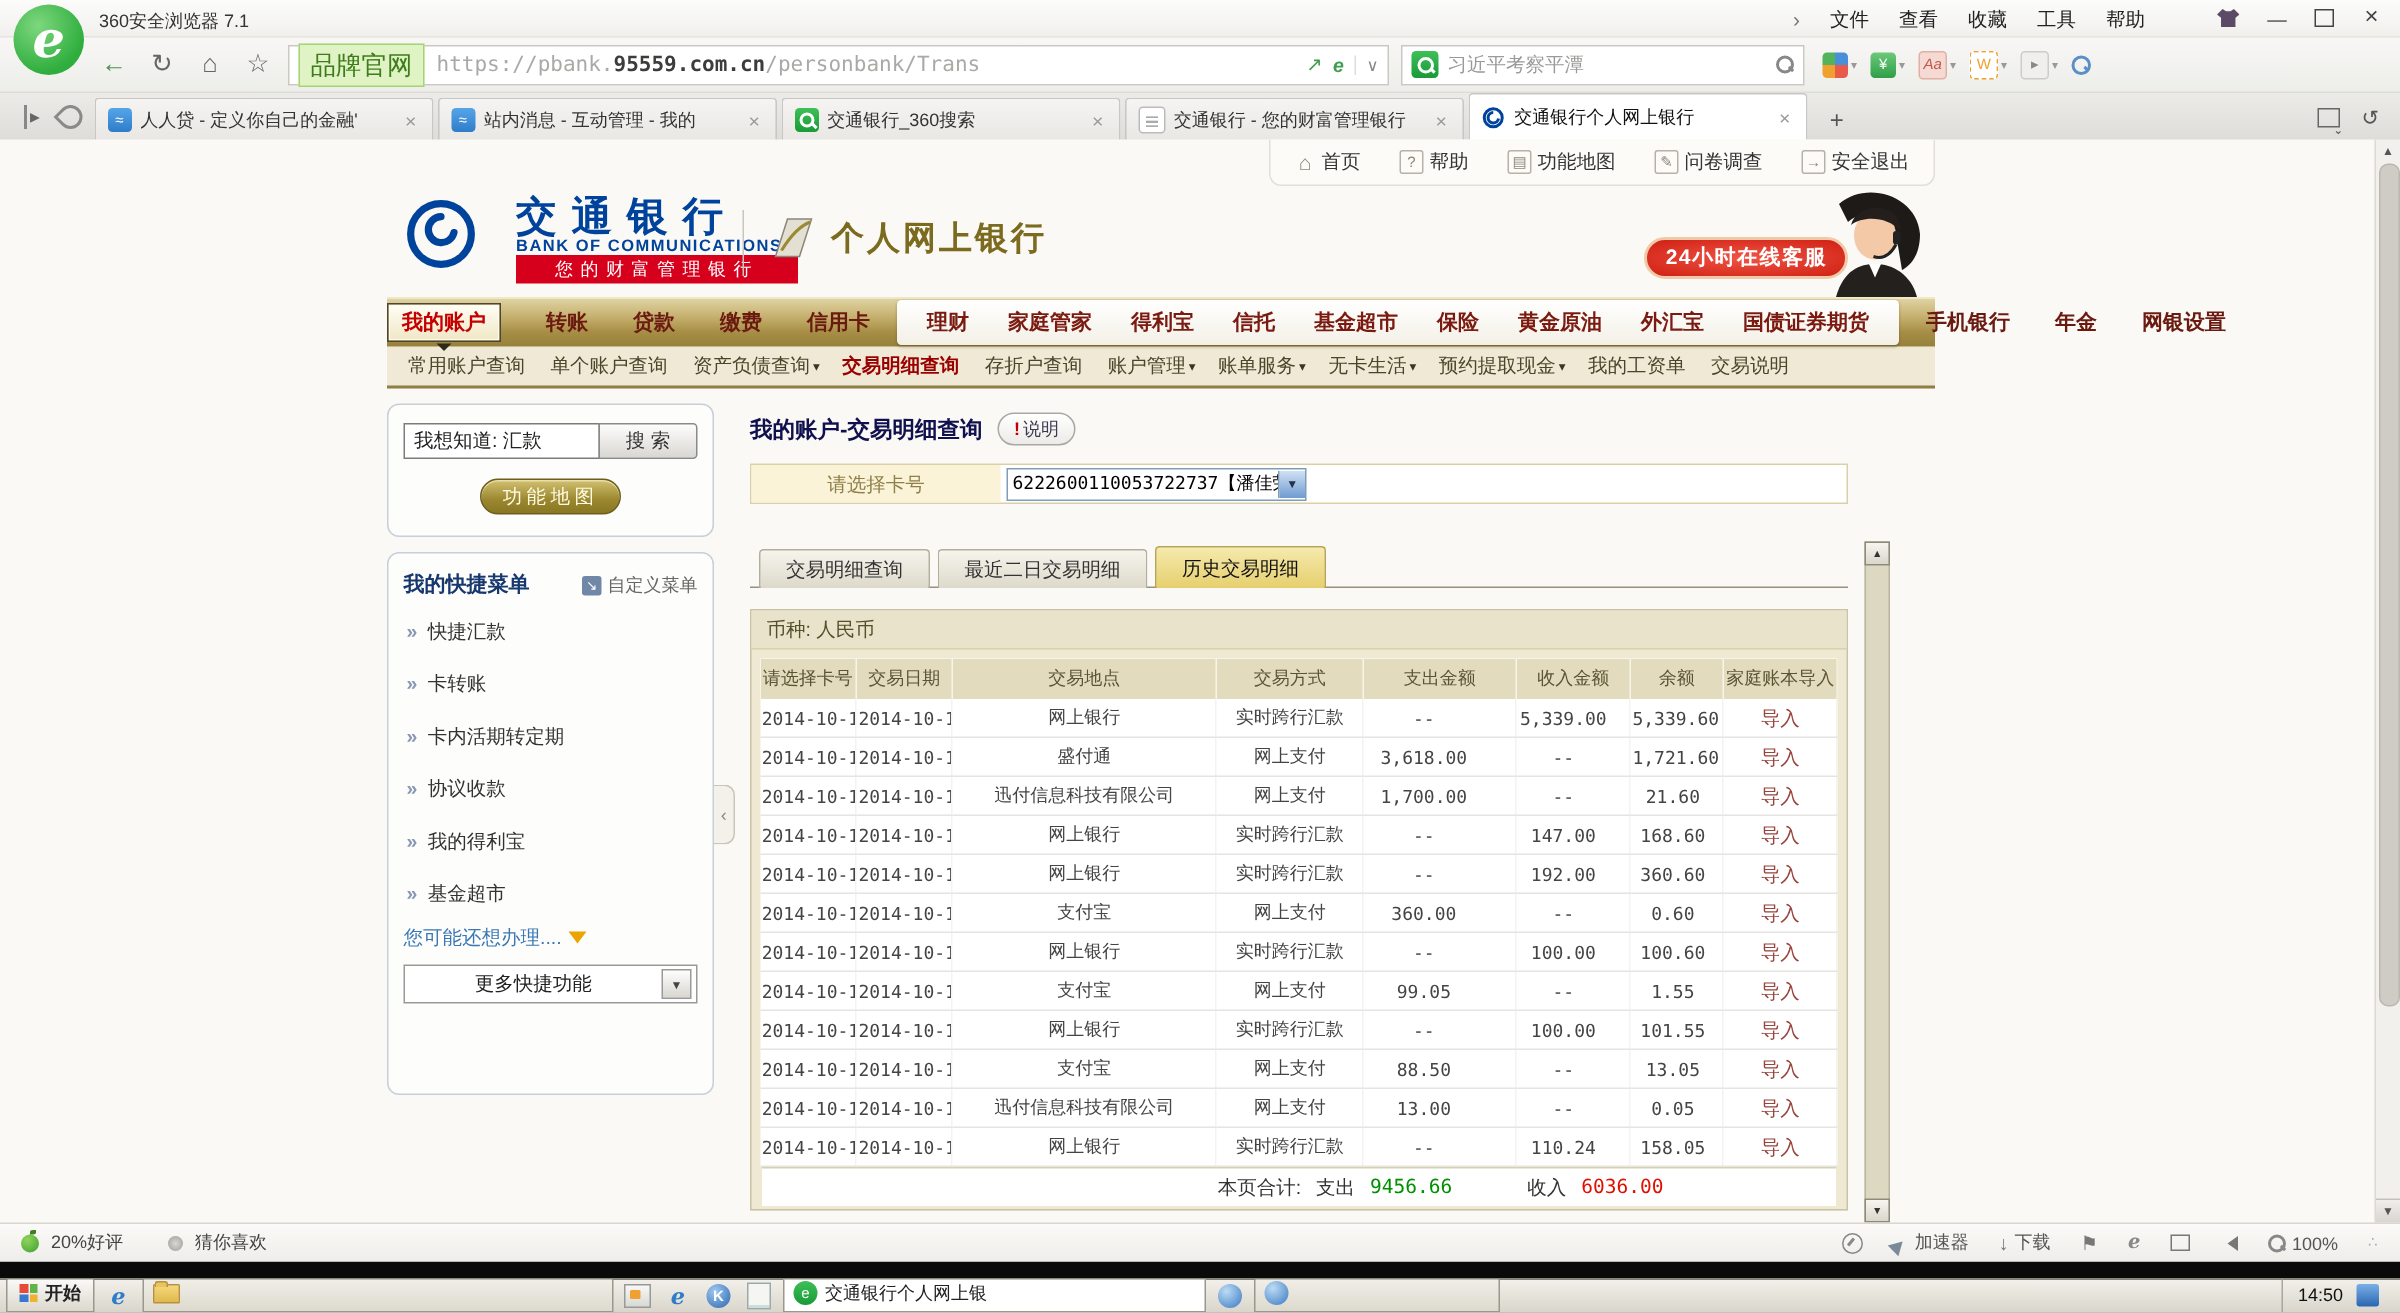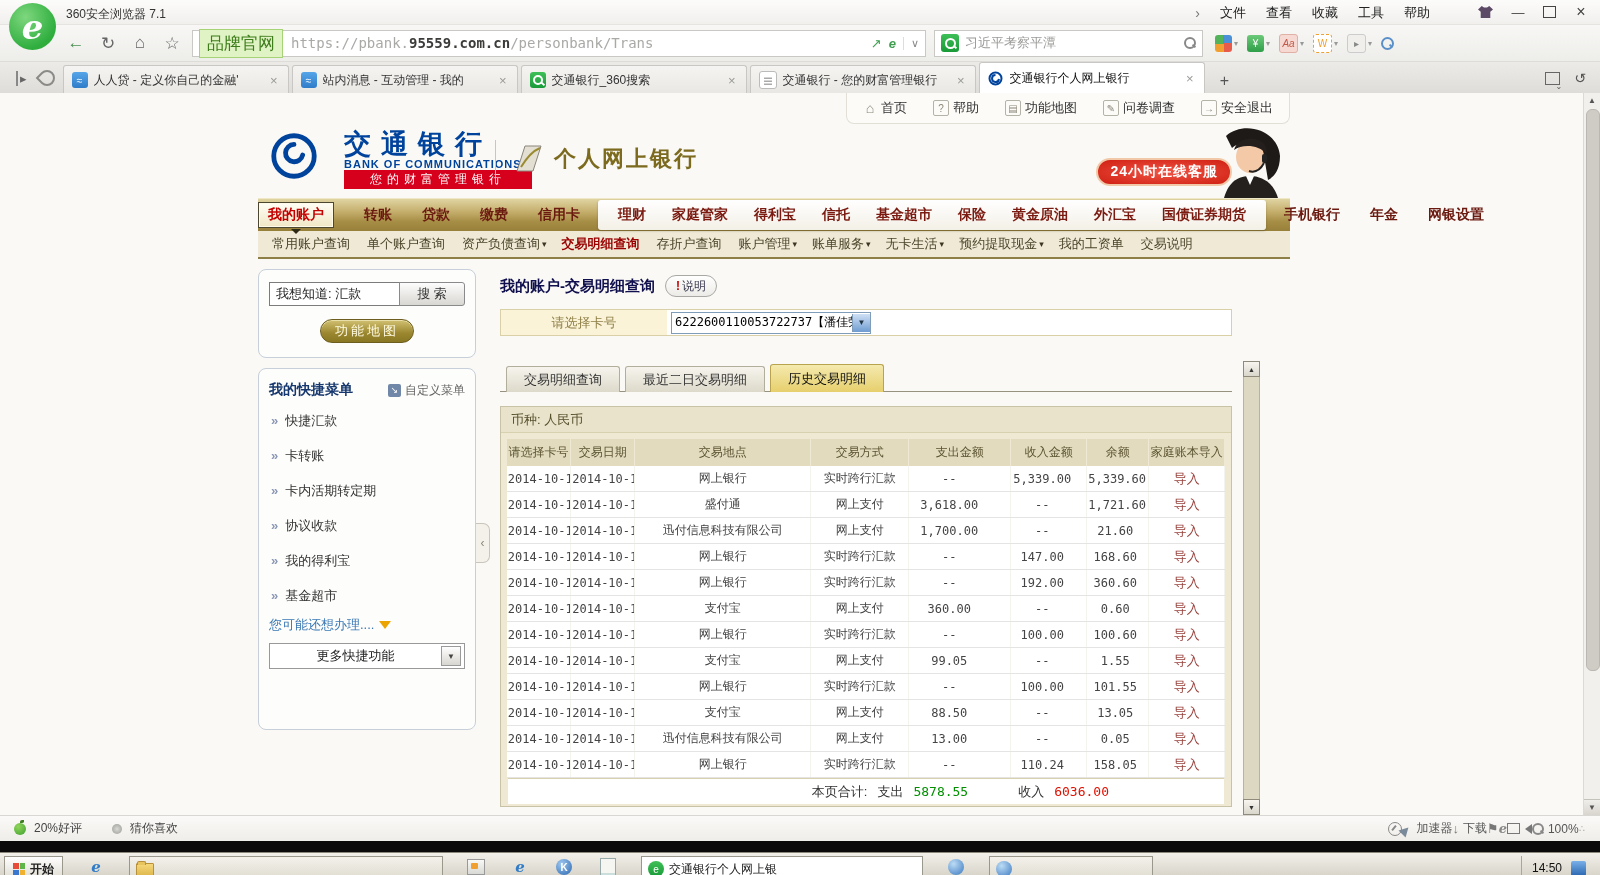--- a/index.html
+++ b/index.html
@@ -168,32 +168,32 @@
   .vthumb{position:absolute;left:2px;top:16px;width:12px;height:560px;background:#cfccc5;border-radius:6px;border:1px solid #bab7b0;}
   .varrow{position:absolute;left:0;width:16px;height:15px;color:#555;font-size:8px;}
   .varrow.top{top:0;}
   .varrow.bottom{bottom:0;background:linear-gradient(#f0eeea,#d8d5cf);border-top:1px solid #c5c2bc;}
 
   
   .statusbar{position:absolute;left:0;top:815px;width:1600px;height:26px;background:linear-gradient(#fbfaf8,#eeede9);border-top:1px solid #d9d7d2;display:flex;align-items:center;padding:0 14px;gap:8px;font-size:12px;color:#444;box-sizing:border-box;}
   .apple{width:12px;height:12px;border-radius:50%;background:radial-gradient(circle at 35% 30%,#8fd55a,#3f9f2f);position:relative;}
   .apple::before{content:"";position:absolute;top:-3px;left:6px;width:4px;height:3px;background:#3f7f1f;border-radius:50% 0;}
   .graydot{width:10px;height:10px;border-radius:50%;background:radial-gradient(#d8d8d5,#9a9a95);}
-  .sb-right{margin-left:auto;display:flex;align-items:center;color:#555;}
+  .sb-right{margin-left:auto;display:flex;align-items:center;gap:20px;color:#555;}
   .sb-item{display:flex;align-items:center;gap:4px;}
   .sicon{font-size:13px;color:#777;}
   .compass{width:12px;height:12px;border:1px solid #888;border-radius:50%;position:relative;}
   .compass::after{content:"";position:absolute;left:4px;top:2px;width:2px;height:6px;background:#888;transform:rotate(40deg);}
   .rocket{width:0;height:0;border:5px solid transparent;border-bottom:9px solid #7a8a9a;transform:rotate(45deg);}
   .winic{width:11px;height:9px;border:1px solid #777;}
   .spk{width:0;height:0;border:5px solid transparent;border-right:7px solid #777;}
   .grip{color:#aaa;font-size:10px;letter-spacing:1px;}
 
   
-  .taskbar{position:absolute;left:0;top:852px;width:1600px;height:23px;background:linear-gradient(#f2f0ea,#d9d5cb);border-top:1px solid #8a877d;display:flex;align-items:flex-start;gap:22px;padding:3px 4px 0;box-sizing:border-box;overflow:hidden;}
+  .taskbar{position:absolute;left:0;top:852px;width:1600px;height:23px;background:linear-gradient(#f2f0ea,#d9d5cb);border-top:1px solid #8a877d;display:flex;align-items:flex-end;gap:5px;padding:3px 4px 0;box-sizing:border-box;overflow:hidden;}
   .start{display:flex;align-items:center;gap:5px;height:24px;padding:0 8px;border:1px solid #9a978c;background:linear-gradient(#fefefe,#dcd8cd);font-size:12px;font-weight:bold;color:#222;}
   .winlogo{width:12px;height:12px;display:grid;grid-template-columns:1fr 1fr;gap:1px;}
   .winlogo i{display:block;}
   .wl1{background:#e84a3a;}.wl2{background:#5fb54a;}.wl3{background:#3a78d0;}.wl4{background:#f0b030;}
   .qk{width:22px;height:22px;flex:none;}
   .ie-e{color:#2f7cc9;font-size:15px;font-weight:bold;font-style:italic;font-family:"DejaVu Serif",serif;}
   .folder{width:16px;height:11px;background:linear-gradient(#f5d87a,#e0b94f);border:1px solid #b8913a;border-radius:1px;position:relative;}
   .folder::before{content:"";position:absolute;top:-3px;left:0;width:7px;height:3px;background:#e8c45f;border:1px solid #b8913a;border-bottom:none;border-radius:2px 2px 0 0;}
   .task{height:24px;display:flex;align-items:center;gap:5px;padding:0 6px;font-size:12px;color:#222;border:1px solid #9a978c;background:linear-gradient(#f3f1ea,#ddd9ce);overflow:hidden;white-space:nowrap;}
   .task.active{background:#fff;}
@@ -671,21 +671,21 @@
                       <td class="c4">--</td>
                       <td class="c5">110.24</td>
                       <td class="c6">158.05</td>
                       <td class="c7"><a>导入</a></td>
                     </tr>
                   </tbody>
               </table>
               <div class="sumrow">
                 <span>本页合计:</span>
                 <span>支出</span>
-                <span class="sum-out">5878.55</span>
+                <span class="sum-out">9456.66</span>
                 <span style="width:30px;"></span>
                 <span>收入</span>
                 <span class="sum-in">6036.00</span>
               </div>
             </div>
 
           </div>
 
           <div class="inner-scroll">
             <span class="sarrow top cc">▲</span>

